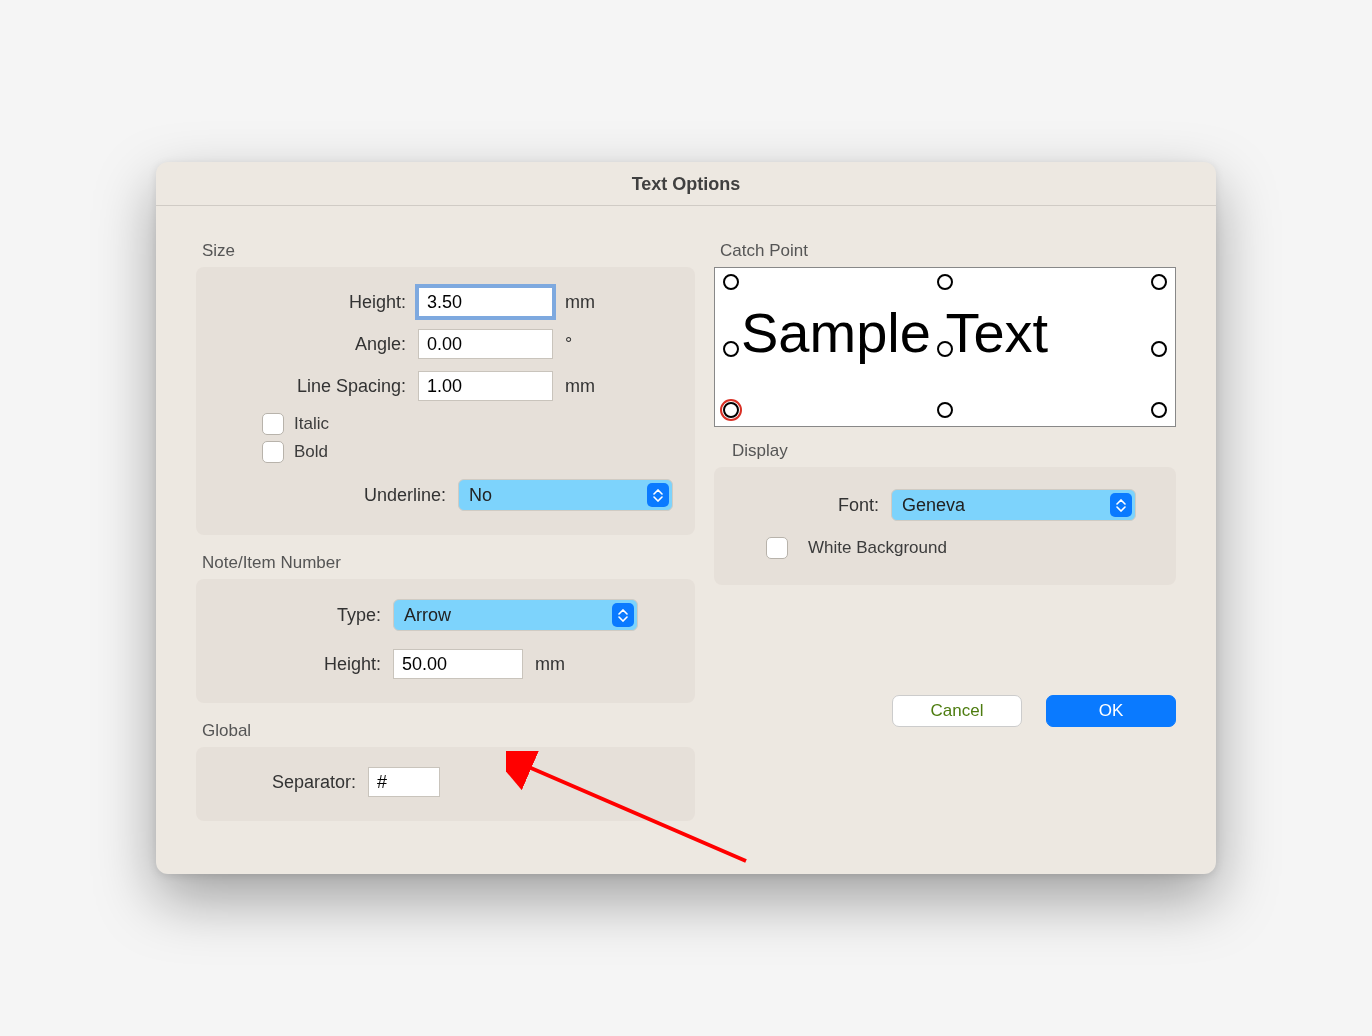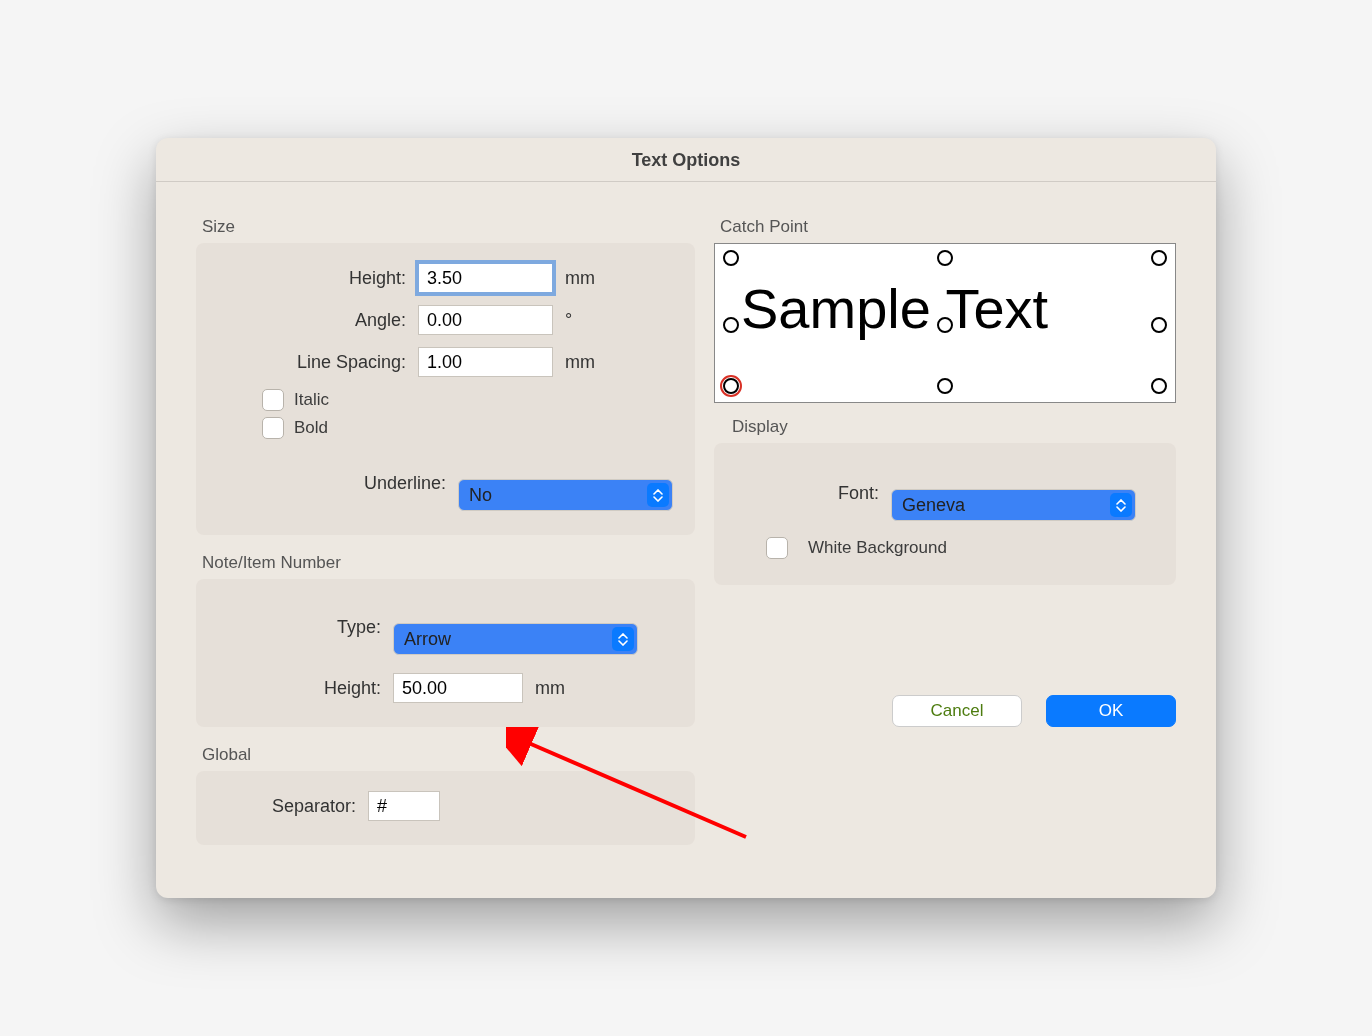--- a/index.html
+++ b/index.html
@@ -92,27 +92,26 @@
       height: 22px;
       border: 1px solid #b8b3ab;
       border-radius: 5px;
       background: #fff;
       margin-right: 10px;
     }
     .select-wrap {
       position: relative;
       display: inline-flex;
       align-items: center;
-      background: #3b82f6;
+      background: #7dd3fc;
       border: 1px solid #d0cbc3;
       border-radius: 6px;
       height: 32px;
       width: 215px;
       padding-left: 10px;
-      margin-top: 24px;
     }
     .select-wrap.wide { width: 245px; }
     .select-value {
       flex: 1;
       font-size: 18px;
       color: #222;
     }
     .select-btn {
       width: 22px;
       height: 24px;

